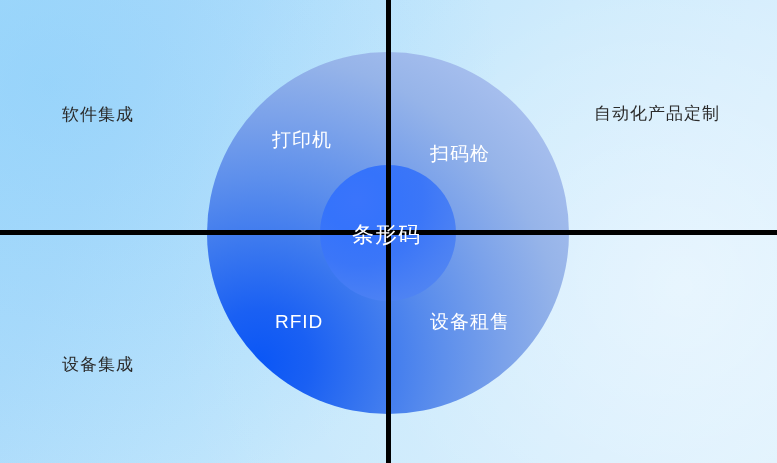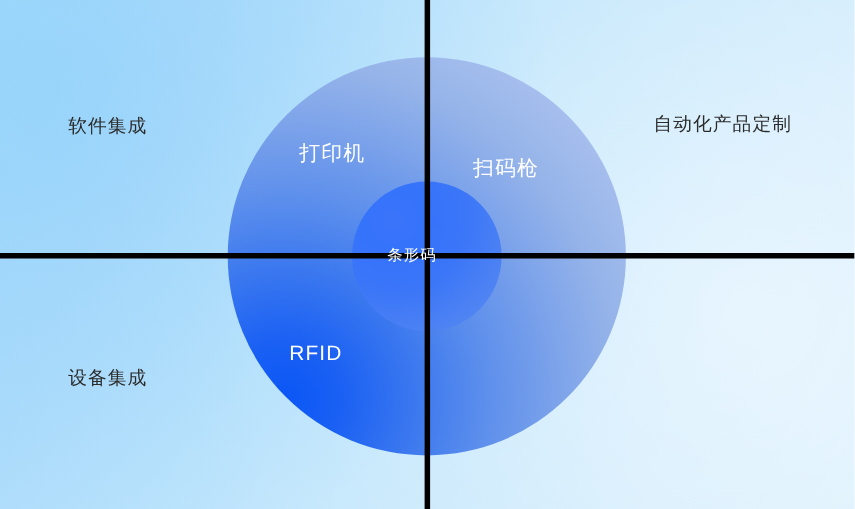--- a/index.html
+++ b/index.html
@@ -99,41 +99,41 @@
     white-space: nowrap;
     line-height: 1;
   }
   .label-inner {
     color: #ffffff;
     font-size: 19px;
     letter-spacing: 1px;
   }
   .label-center {
     color: #ffffff;
-    font-size: 14px;
+    font-size: 22px;
     letter-spacing: 1px;
     text-align: right;
   }
   .label-outer {
     color: #2b2b2b;
     font-size: 17px;
     letter-spacing: 1px;
   }
 
   
   .pos-printer       { left: 272px; top: 130px; }
   .pos-scanner       { left: 430px; top: 144px; }
-  .pos-rfid          { left: 263px; top: 312px; }
+  .pos-rfid          { left: 275px; top: 312px; }
   .pos-rental        { left: 430px; top: 312px; }
   .pos-barcode       { left: 352px; top: 224px; }
 
   
   .pos-software      { left: 62px;  top: 106px; text-align: center; }
   .pos-automation    { left: 594px; top: 106px; font-family: Liberation Mono, monospace; }
-  .pos-equipment     { left: 62px;  top: 335px; }
+  .pos-equipment     { left: 62px;  top: 356px; }
   .pos-labels        { left: 594px; top: 356px; }
 </style>
 </head>
 <body>
 
 <div id="canvas">
 
   <div id="bg-wash"></div>
   <div id="bg-wash-2"></div>
 
@@ -143,20 +143,21 @@
 
   <div class="axis axis-vertical"></div>
   <div class="axis axis-horizontal"></div>
 
   <div class="label label-inner pos-printer">打印机</div>
 
   <div class="label label-inner pos-scanner">扫码枪</div>
 
   <div class="label label-inner pos-rfid">RFID</div>
 
+  <div class="label label-inner pos-rental">设备租售</div>
 
   <div class="label label-center pos-barcode">条形码</div>
 
   <div class="label label-outer pos-software">软件集成</div>
 
   <div class="label label-outer pos-automation">自动化产品定制</div>
 
   <div class="label label-outer pos-equipment">设备集成</div>
 
 

